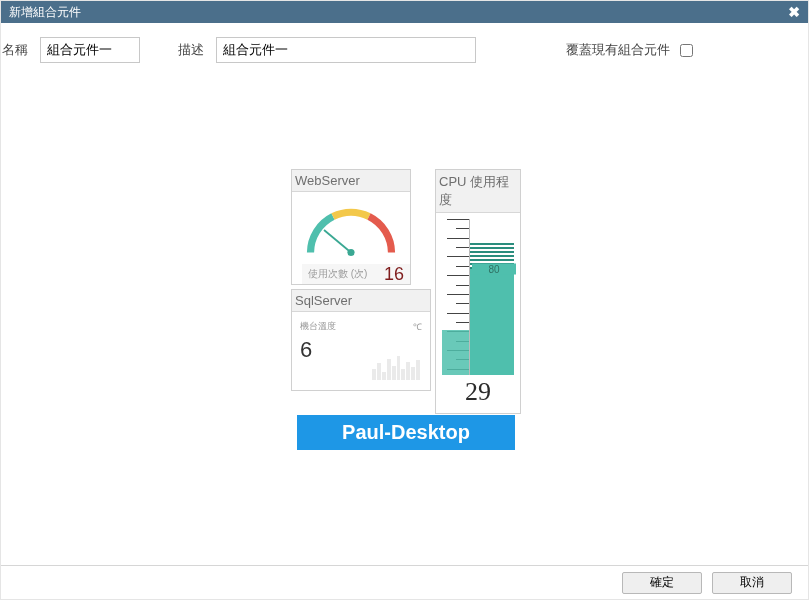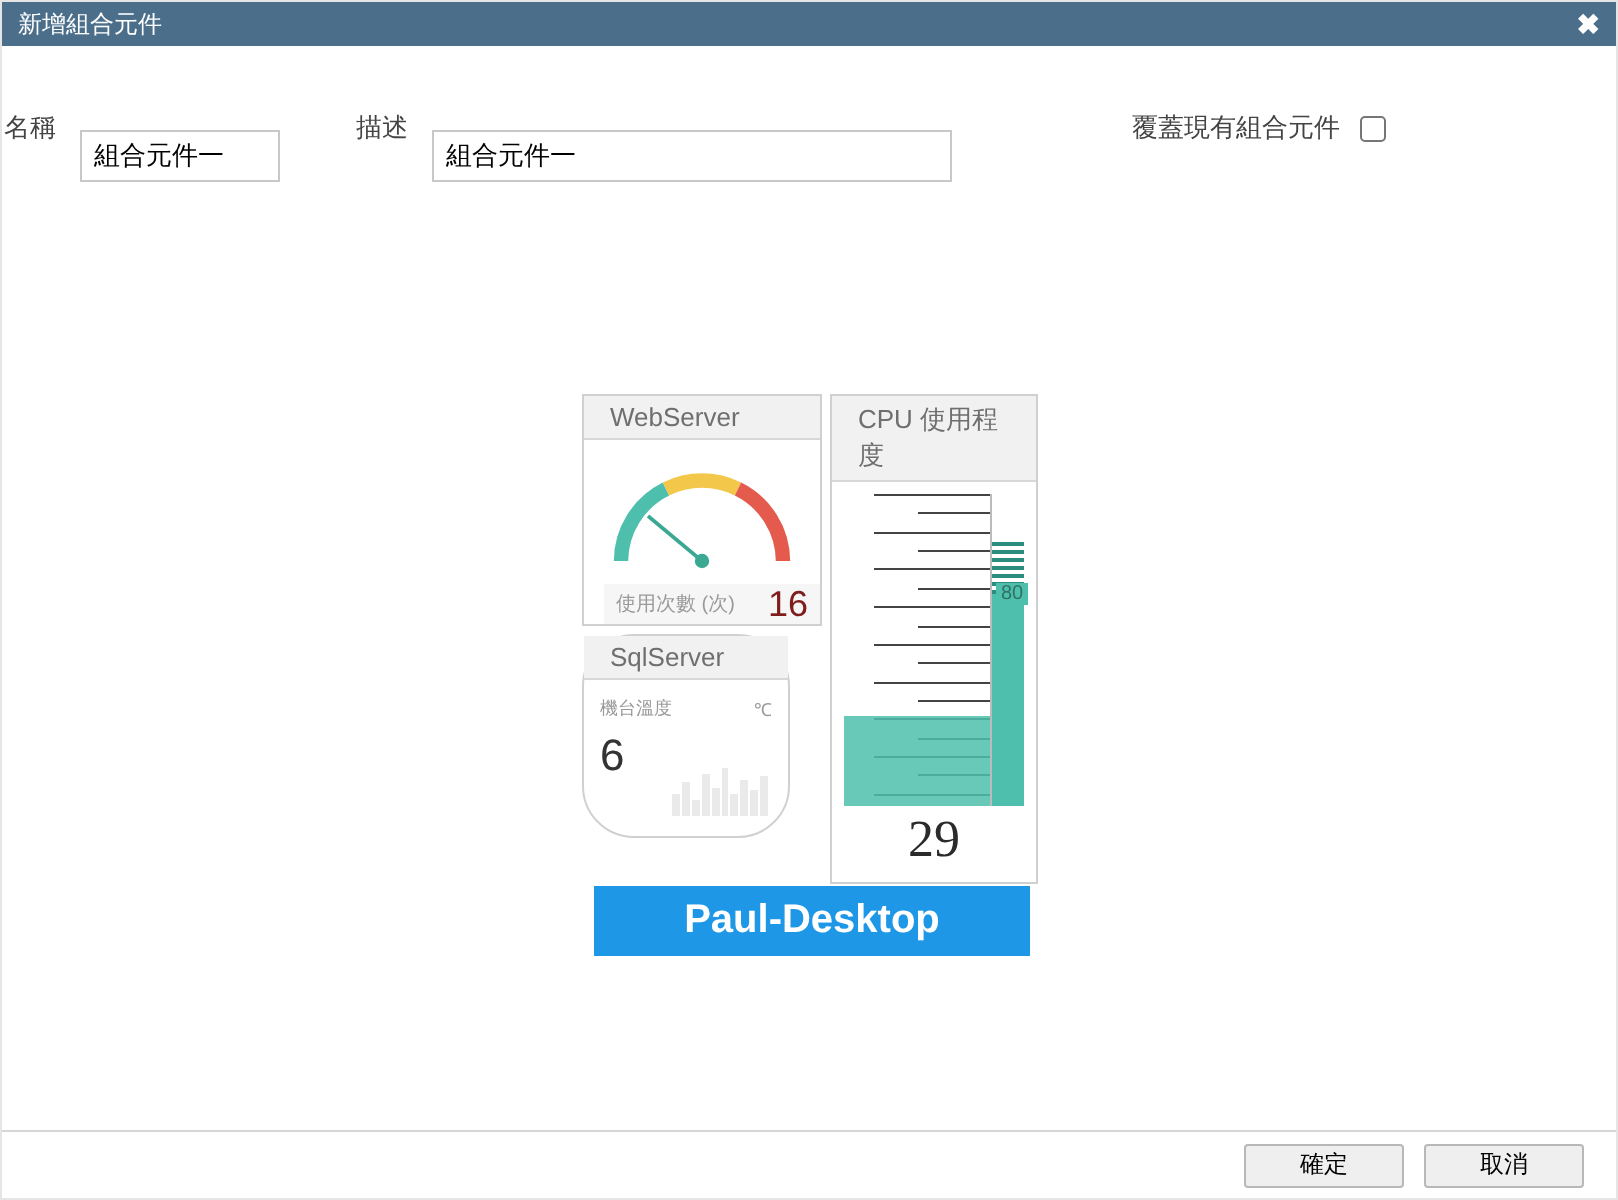--- a/index.html
+++ b/index.html
@@ -4,47 +4,47 @@
 <style>
   * { box-sizing: border-box; }
   html, body { margin: 0; padding: 0; width: 809px; height: 600px; font-family: "Microsoft JhengHei", "PingFang TC", "Segoe UI", sans-serif; background: #fff; }
   .dialog { width: 809px; height: 600px; display: flex; flex-direction: column; border: 1px solid #e5e5e5; }
   .titlebar { background: #4b6f8b; color: #fff; height: 22px; line-height: 22px; padding: 0 8px; font-size: 12px; display: flex; justify-content: space-between; align-items: center; }
   .titlebar .close { font-weight: bold; cursor: pointer; font-size: 14px; }
   .form-row { display: flex; align-items: center; padding: 14px 12px 0 1px; font-size: 13px; color: #444; gap: 10px; }
   .form-row label { margin-right: 2px; }
   .form-row .f-name { width: 100px; }
   .form-row .f-desc { width: 260px; }
-  .form-row input[type=text] { height: 26px; border: 1px solid #c8c8c8; padding: 2px 6px; font-size: 13px; margin-top: 28px; }
+  .form-row input[type=text] { height: 26px; border: 1px solid #c8c8c8; padding: 2px 6px; font-size: 13px; }
   .form-row .spacer { flex: 1; }
   .form-row .chk-wrap { display: flex; align-items: center; gap: 6px; margin-left: 40px; justify-content: flex-end; }
   .content { flex: 1; position: relative; }
   .cards { position: absolute; left: 290px; top: 106px; width: 230px; display: flex; gap: 4px; }
   .col { display: flex; flex-direction: column; gap: 4px; }
   .card { border: 1px solid #d0d0d0; background: #fff; }
-  .card-h { background: #f1f1f1; border-bottom: 1px solid #d7d7d7; color: #6f6f6f; font-size: 13px; padding: 3px 13px; }
+  .card-h { background: #f1f1f1; border-bottom: 1px solid #d7d7d7; color: #6f6f6f; font-size: 13px; padding: 3px 3px; }
   .gauge-card { width: 120px; }
   .gauge-body { height: 92px; position: relative; padding: 2px 4px 0 4px; }
   .gauge-body svg { display: block; margin: 0 auto; }
   .gauge-footer { position: absolute; bottom: 0; left: 10px; right: 0; height: 20px; background: #f6f6f6; display: flex; justify-content: space-between; align-items: center; font-size: 10px; color: #9a9a9a; padding: 0 6px; }
   .gauge-footer .val { font-size: 18px; color: #7f1d1d; }
-  .sql-card { width: 104px; border-radius: 26px; }
+  .sql-card { width: 140px; }
   .sql-body { height: 78px; position: relative; padding: 8px; }
   .sql-body .metric-head { display: flex; justify-content: space-between; font-size: 9px; color: #9a9a9a; }
   .sql-body .metric-num { font-size: 22px; color: #333; margin-top: 4px; }
   .sql-body .bars { position: absolute; right: 10px; bottom: 10px; width: 48px; height: 28px; display: flex; align-items: flex-end; gap: 1px; }
   .sql-body .bars span { flex: 1; background: #eaeaea; }
   .cpu-card { width: 104px; }
   .cpu-body { height: 200px; padding: 6px 6px 0 6px; display: flex; flex-direction: column; }
   .cpu-graph { flex: 1; position: relative; display: flex; }
   .cpu-scale { flex: 1; position: relative; border-right: 1px solid #bbb; }
   .cpu-scale .tick { position: absolute; left: 20%; right: 0; border-top: 1px solid #444; height: 0; }
   .cpu-scale .tick.minor { left: 50%; }
   .cpu-scale .fill { position: absolute; left: 0; right: 0; bottom: 0; background: #4fbfad; opacity: 0.85; }
-  .cpu-bar { width: 16px; position: relative; background: repeating-linear-gradient(to bottom, #2a8d7d 0, #2a8d7d 2px, transparent 2px, transparent 4px); margin-top: 24px; }
+  .cpu-bar { width: 44px; position: relative; background: repeating-linear-gradient(to bottom, #2a8d7d 0, #2a8d7d 2px, transparent 2px, transparent 4px); margin-top: 24px; }
   .cpu-bar .barfill { position: absolute; left: 0; right: 0; bottom: 0; background: #4fbfad; }
   .cpu-bar .lbl { position: absolute; right: -2px; width: 100%; text-align: center; font-size: 10px; color: #2f7264; background: #4fbfad; }
   .cpu-num { text-align: center; font-size: 26px; font-family: Georgia, "Times New Roman", serif; color: #2b2b2b; padding: 2px 0 6px 0; }
   .machine-label { position: absolute; left: 296px; top: 352px; width: 218px; background: #1e97e6; color: #fff; text-align: center; font-size: 20px; font-weight: 600; padding: 6px 0; }
   .footer { border-top: 1px solid #d6d6d6; height: 34px; display: flex; justify-content: flex-end; align-items: center; gap: 10px; padding: 16px 16px; background: #fff; }
   .footer button { width: 80px; height: 22px; font-size: 12px; background: #efefef; border: 1px solid #b8b8b8; border-radius: 2px; cursor: pointer; }
 </style>
 </head>
 <body>
 

